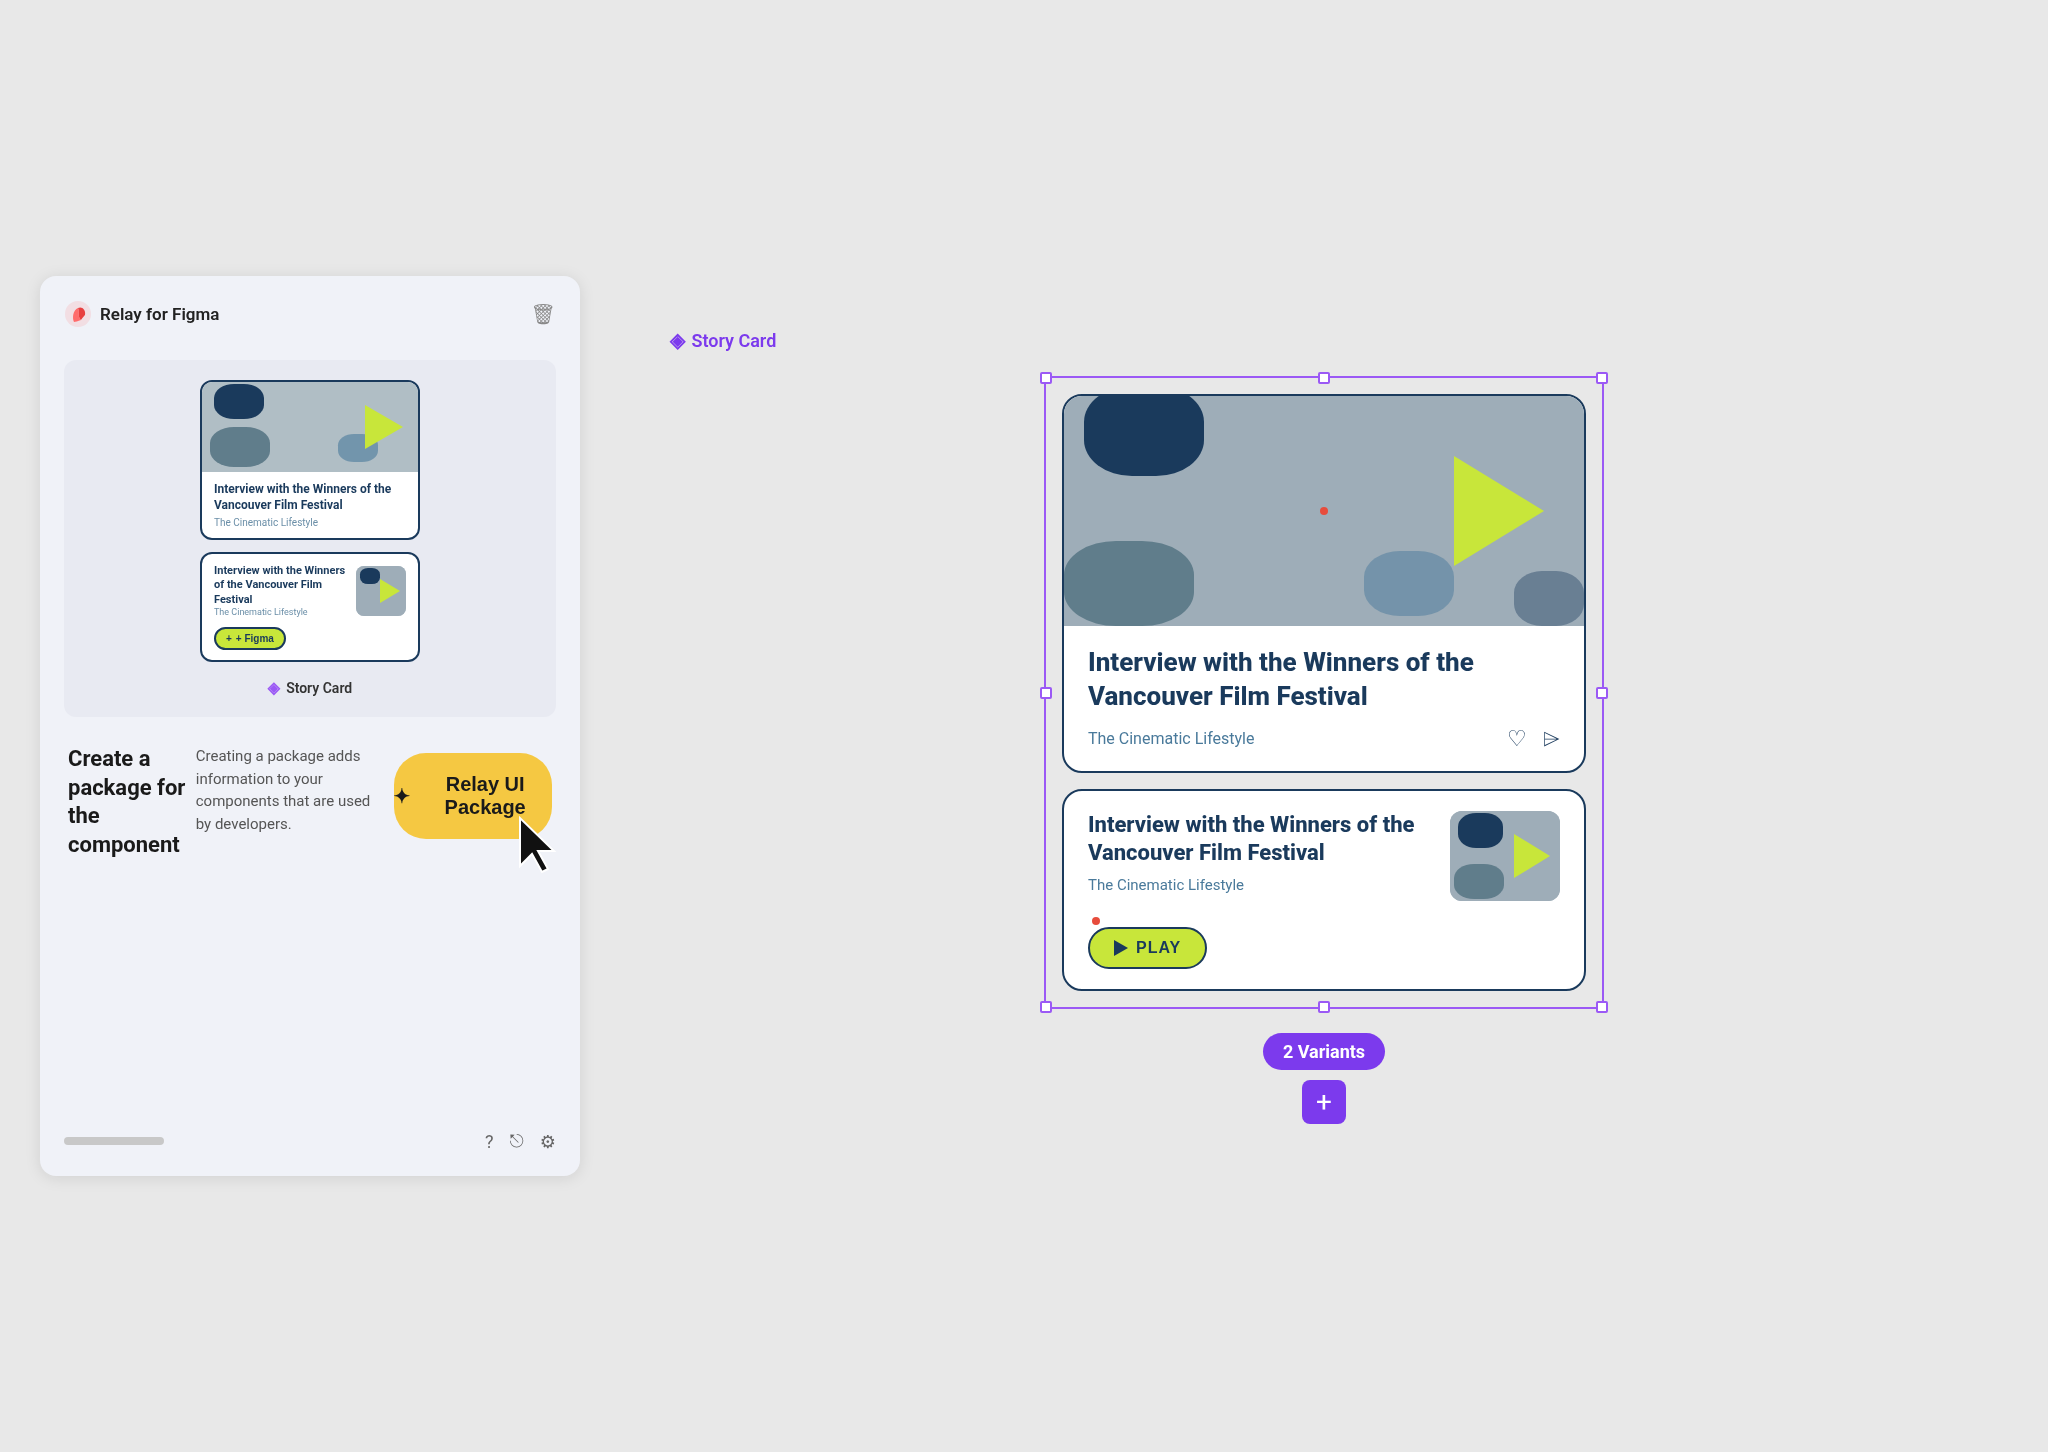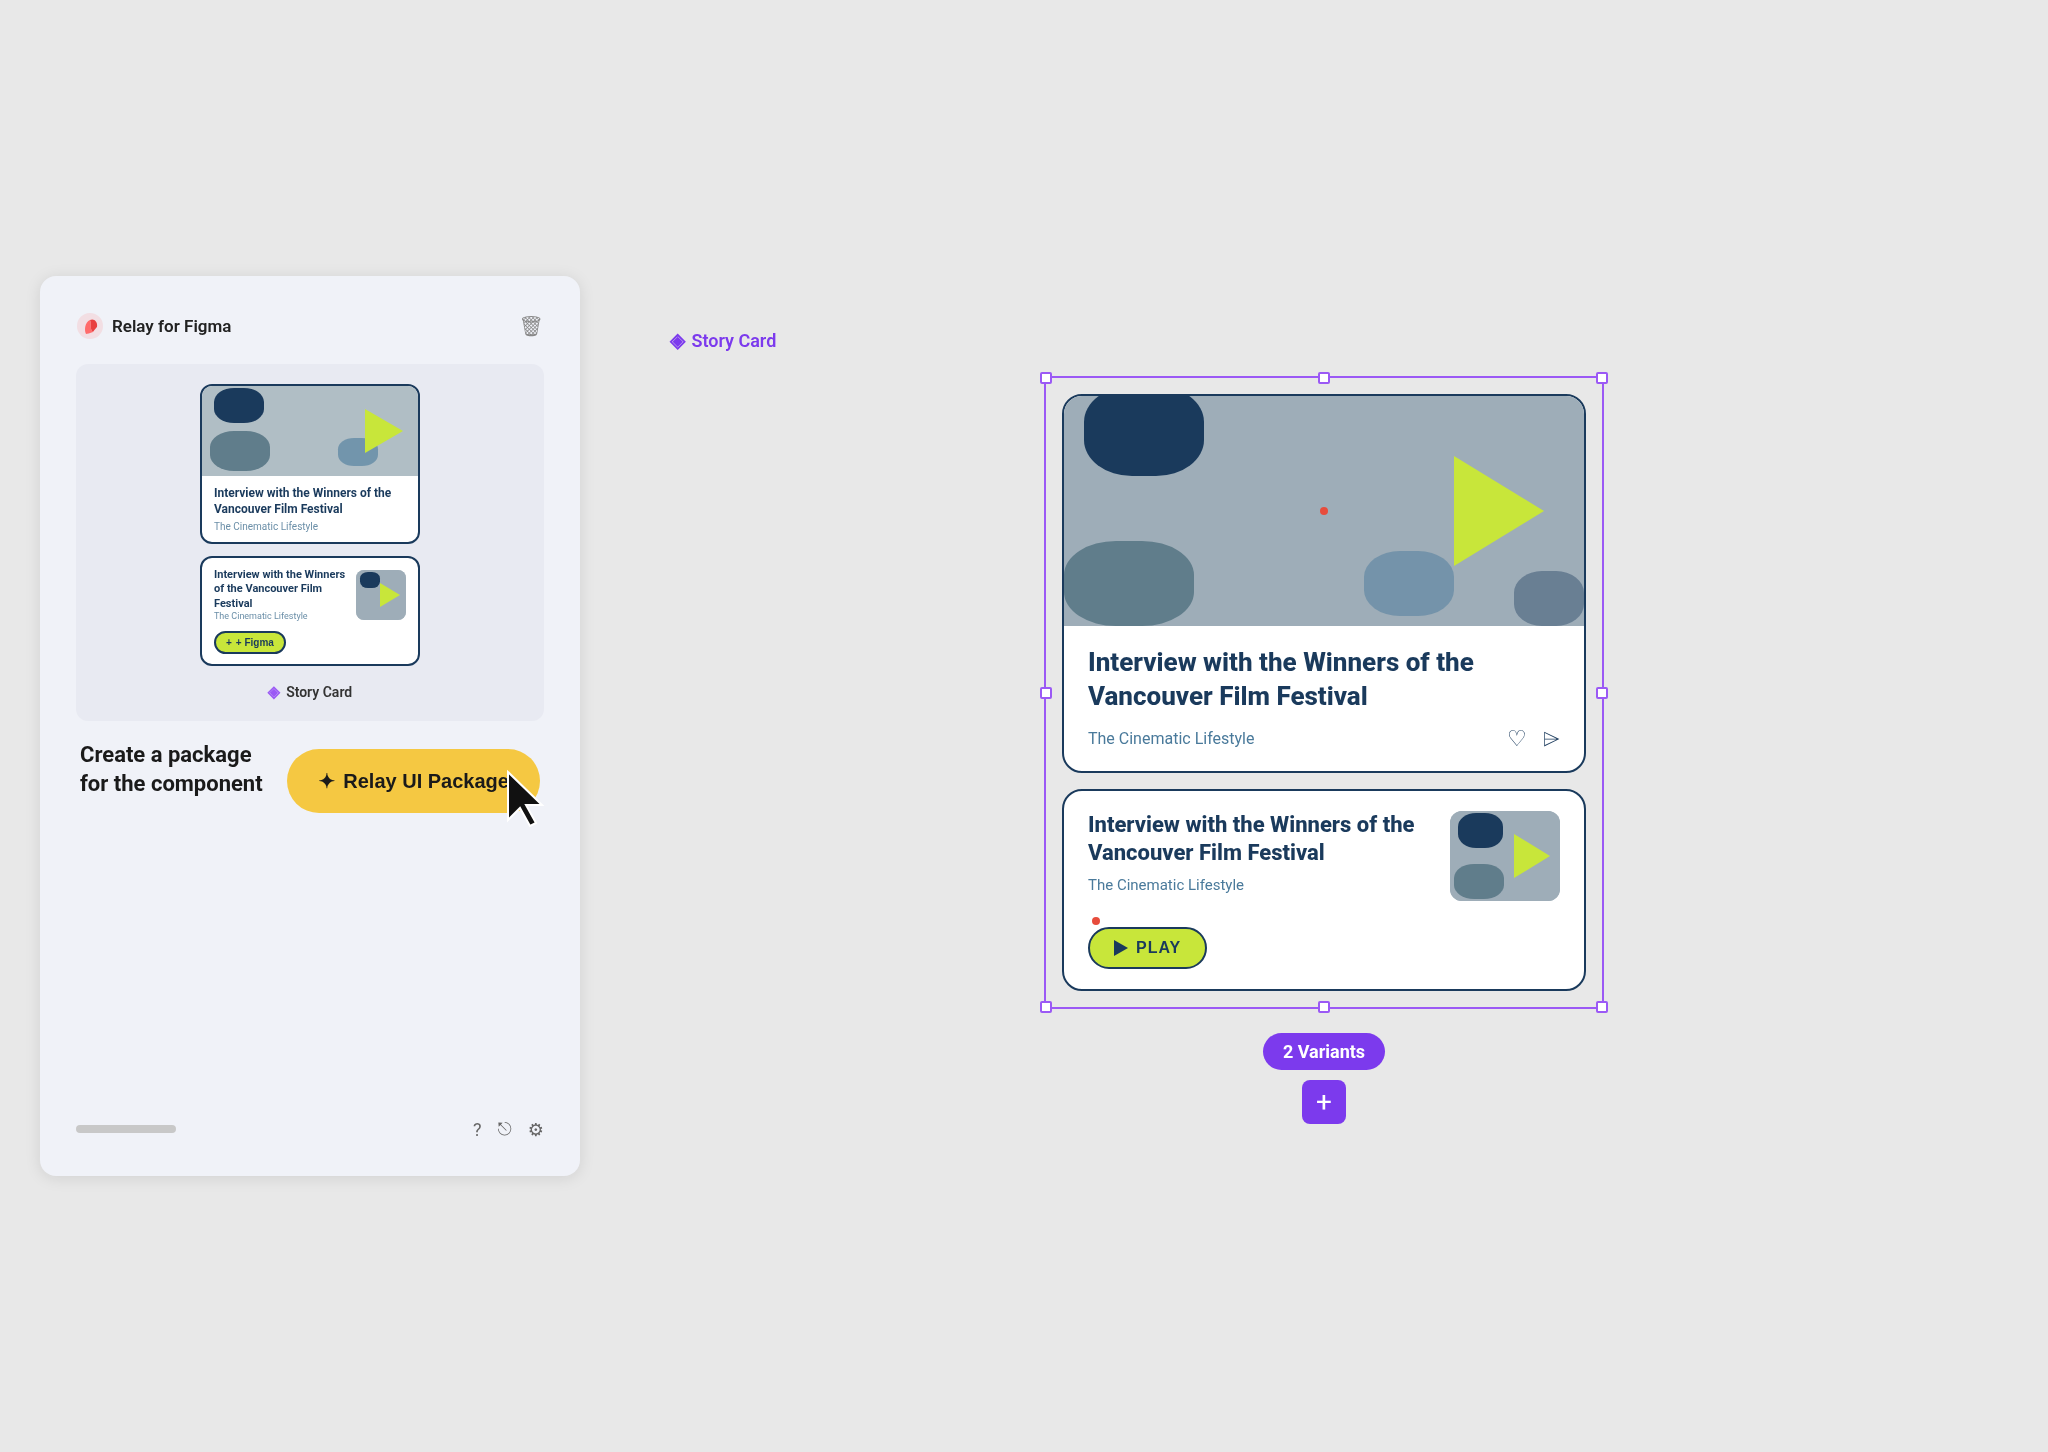--- a/index.html
+++ b/index.html
@@ -14,24 +14,24 @@
       padding: 40px;
       gap: 60px;
     }
 
     
     .left-panel {
       width: 540px;
       min-height: 900px;
       background: #f0f2f8;
       border-radius: 16px;
-      padding: 36px;
+      padding: 24px;
       display: flex;
       flex-direction: column;
-      gap: 20px;
+      gap: 28px;
       position: relative;
       box-shadow: 0 2px 16px rgba(0,0,0,0.10);
     }
 
     .panel-header {
       display: flex;
       align-items: center;
       justify-content: space-between;
       margin-bottom: 4px;
     }
@@ -543,20 +543,21 @@
     </div>
 
     <div class="story-card-label">
       <span style="color:#9b59f5;font-size:16px;">◈</span>
       <span>Story Card</span>
     </div>
   </div>
 
   <div class="create-section">
     <div class="create-title">Create a package for the component</div>
+    <div class="create-desc">Creating a package adds information to your components that are used by developers.</div>
     <div style="position:relative;display:inline-block;width:100%;">
       <button class="create-btn">
         <span style="font-size:20px;">✦</span>
         <span>Relay UI Package</span>
       </button>
 
       <svg class="cursor-svg" viewBox="0 0 55 65" fill="none" xmlns="http://www.w3.org/2000/svg" style="position:absolute;right:-15px;bottom:-20px;">
         <path d="M8 4 L8 52 L20 40 L30 58 L36 55 L26 37 L42 37 Z" fill="#111" stroke="#fff" stroke-width="2"></path>
       </svg>
     </div>

